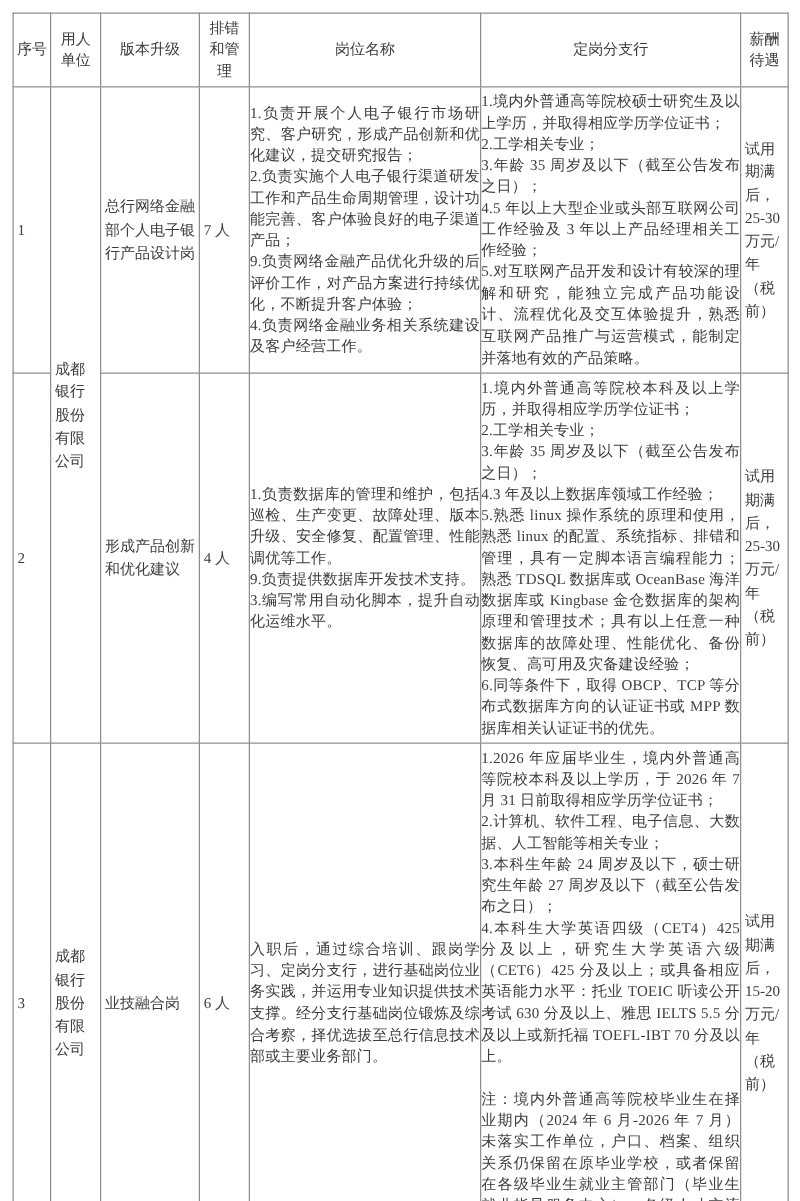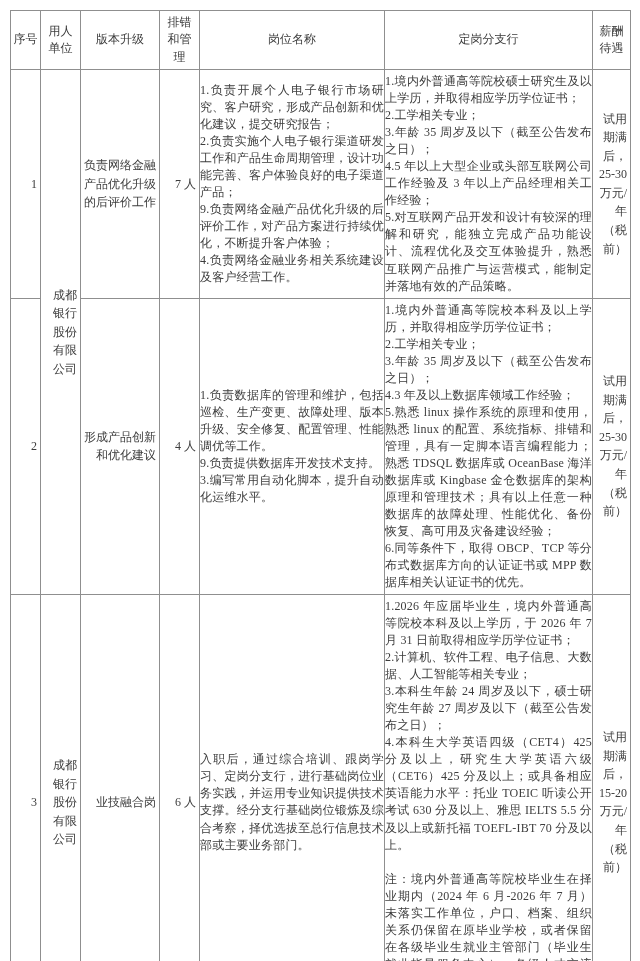--- a/index.html
+++ b/index.html
@@ -31,21 +31,21 @@
   }
   th.hdr {
     font-size: 12px;
     text-align: center;
     vertical-align: middle;
     line-height: 1.45;
     padding: 3px 2px;
     height: 50px;
   }
   td.c-center {
-    text-align: right;
+    text-align: left;
     vertical-align: middle;
     font-size: 12px;
     line-height: 1.55;
     padding: 3px;
     margin-left: 48px;
   }
   td.c-text {
     text-align: justify;
     vertical-align: middle;
     font-size: 12px;
@@ -80,21 +80,21 @@
         <th class="hdr">排错和管理</th>
         <th class="hdr">岗位名称</th>
         <th class="hdr">定岗分支行</th>
         <th class="hdr">薪酬待遇</th>
       </tr>
     </thead>
     <tbody>
       <tr class="r1">
         <td class="c-center">1</td>
         <td class="c-center" rowspan="2">成都银行股份有限公司</td>
-        <td class="c-center">负责网络金融产品优化升级的后评价工作</td>
+        <td class="c-center">总行网络金融部个人电子银行产品设计岗</td>
         <td class="c-center">7 人</td>
         <td class="c-text">1.负责开展个人电子银行市场研究、客户研究，形成产品创新和优化建议，提交研究报告；
 2.负责实施个人电子银行渠道研发工作和产品生命周期管理，设计功能完善、客户体验良好的电子渠道产品；
 9.负责网络金融产品优化升级的后评价工作，对产品方案进行持续优化，不断提升客户体验；
 4.负责网络金融业务相关系统建设及客户经营工作。</td>
         <td class="c-text">1.境内外普通高等院校硕士研究生及以上学历，并取得相应学历学位证书；
 2.工学相关专业；
 3.年龄 35 周岁及以下（截至公告发布之日）；
 4.5 年以上大型企业或头部互联网公司工作经验及 3 年以上产品经理相关工作经验；
 5.对互联网产品开发和设计有较深的理解和研究，能独立完成产品功能设计、流程优化及交互体验提升，熟悉互联网产品推广与运营模式，能制定并落地有效的产品策略。</td>

